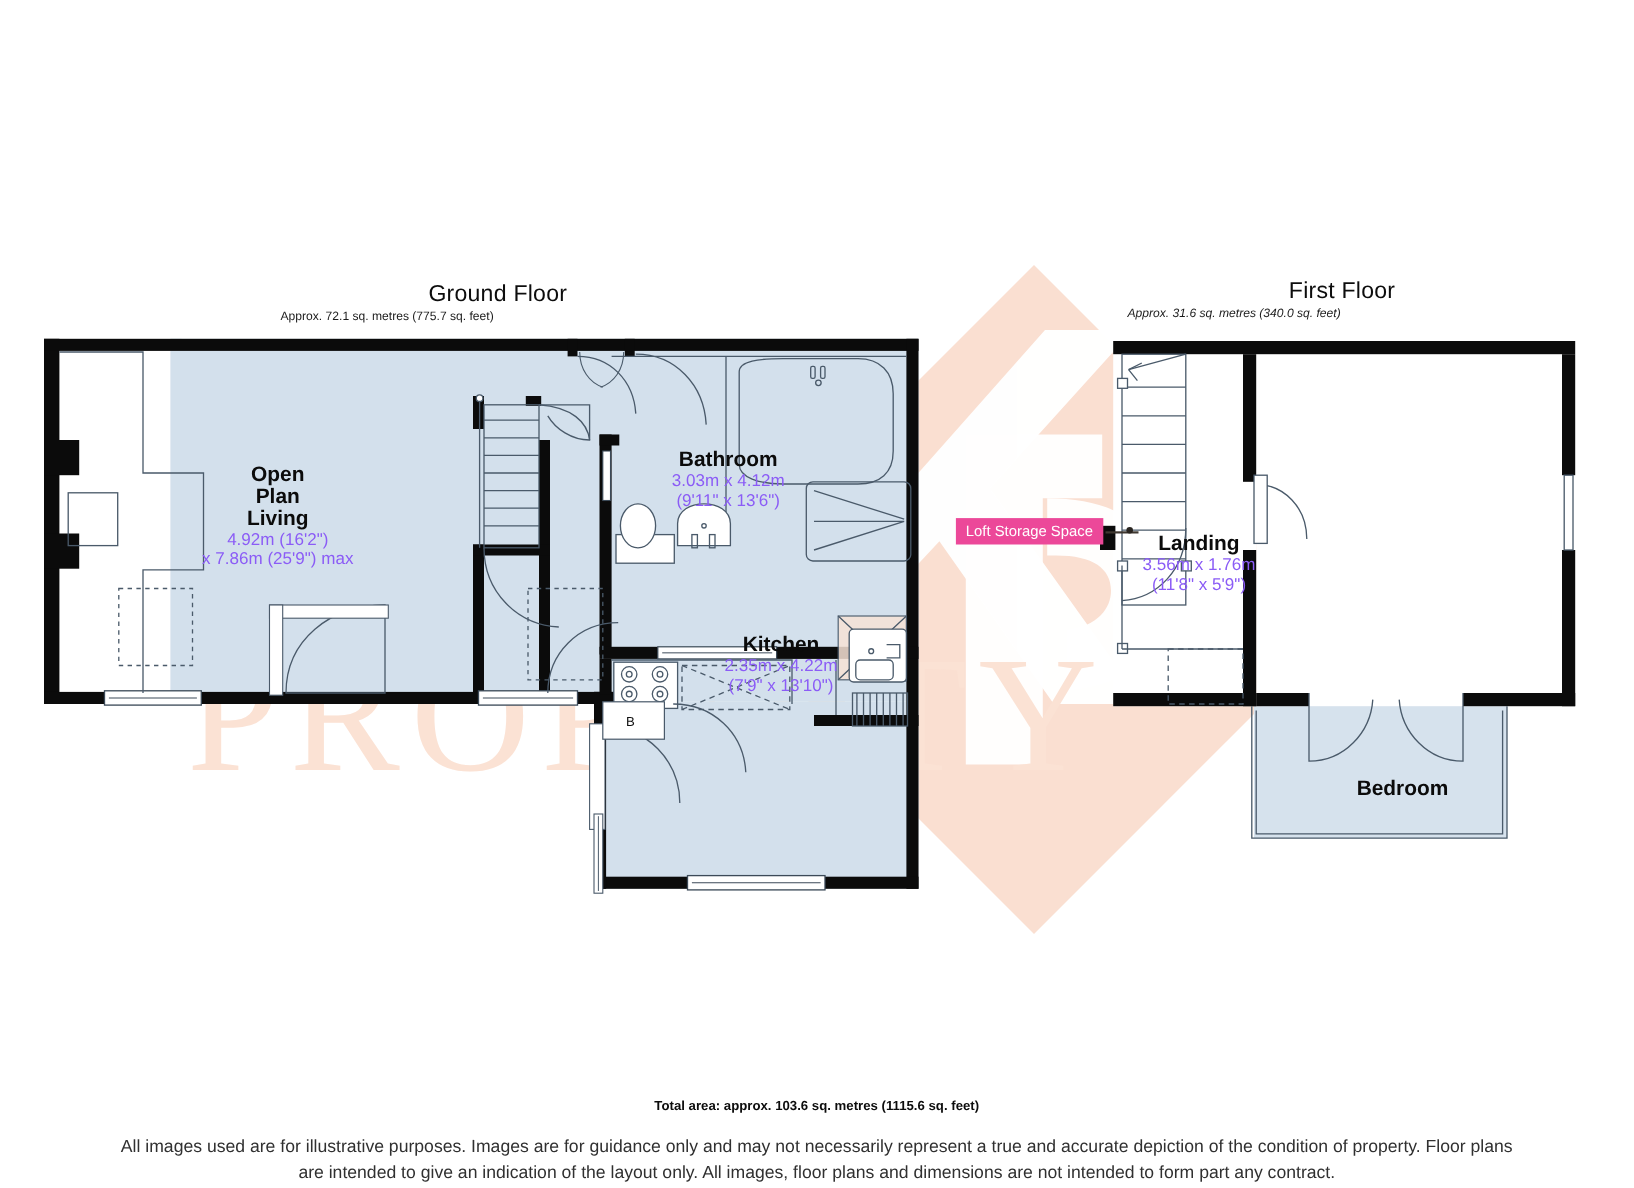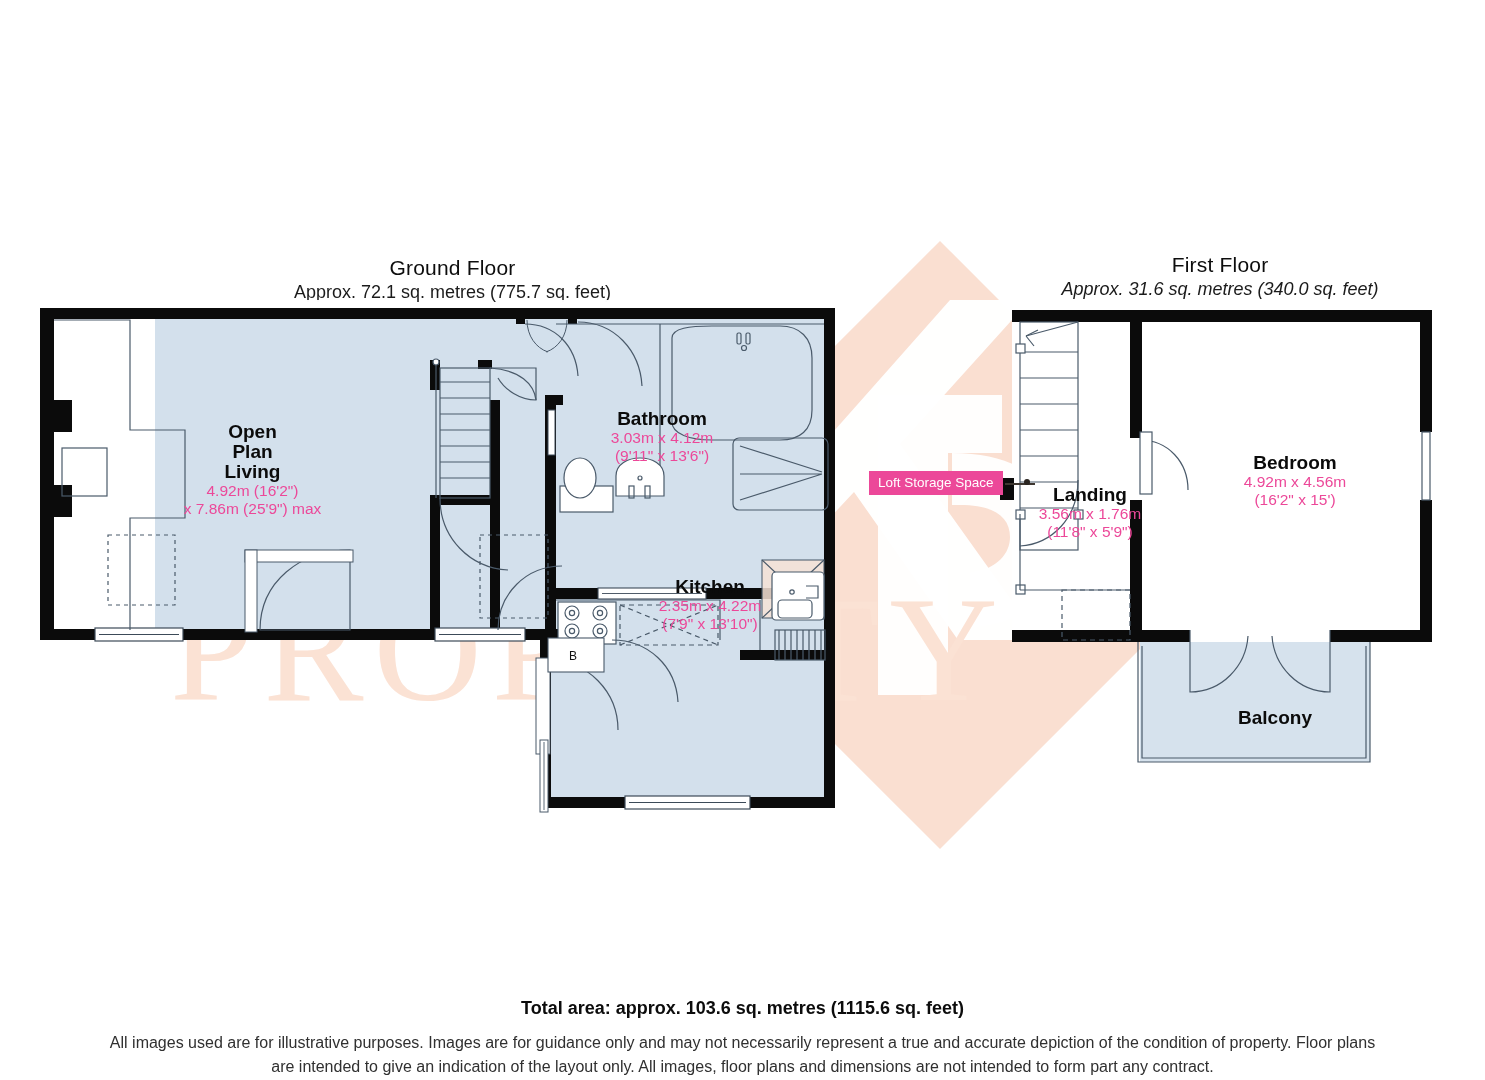--- a/index.html
+++ b/index.html
@@ -28,22 +28,22 @@
     position: absolute;
     text-align: center;
     font-weight: normal;
     font-size: 21px;
     letter-spacing: .2px;
     color: #0d0d0d;
     white-space: nowrap;
   }
   .floor-sub {
     position: absolute;
-    text-align: center;
-    font-size: 18px;
+    text-align: left;
+    font-size: 11px;
     color: #1b1b1b;
     white-space: nowrap;
   }
 
   
   .room-label {
     position: absolute;
     text-align: center;
     line-height: 1.13;
     white-space: nowrap;
@@ -51,21 +51,21 @@
   }
   .room-label .nm {
     font-weight: bold;
     font-size: 19px;
     color: #0b0b0b;
     display: block;
   }
   .room-label .nm.multi { line-height: 1.06; }
   .room-label .dim {
     font-size: 15.5px;
-    color: #ec4899;
+    color: #8b5cf6;
     display: block;
   }
 
   
   .plan { position: absolute; }
   .plan svg { display: block; }
 
   
   #watermark {
     position: absolute;
@@ -101,21 +101,21 @@
     background: #2a2520;
     z-index: 51;
   }
 
   
   #total-area {
     position: absolute;
     left: 0; top: 998px;
     width: 1485px;
     text-align: center;
-    font-size: 18px;
+    font-size: 12px;
     font-weight: bold;
     color: #0c0c0c;
   }
   #disclaimer {
     position: absolute;
     left: 0; top: 1031px;
     width: 1485px;
     text-align: center;
     font-size: 16px;
     line-height: 1.5;
@@ -429,28 +429,23 @@
     <span class="dim">(7'9" x 13'10")</span>
   </div>
 
 
   <div class="room-label" style="left:960px; top:484px; width:260px;">
     <span class="nm">Landing</span>
     <span class="dim">3.56m x 1.76m</span>
     <span class="dim">(11'8" x 5'9")</span>
   </div>
 
-  <div class="room-label" style="left:1165px; top:452px; width:260px;">
+
+  <div class="room-label" style="left:1155px; top:707px; width:240px;">
     <span class="nm">Bedroom</span>
-    <span class="dim">4.92m x 4.56m</span>
-    <span class="dim">(16'2" x 15')</span>
-  </div>
-
-  <div class="room-label" style="left:1155px; top:707px; width:240px;">
-    <span class="nm">Balcony</span>
   </div>
 
   <div id="total-area">Total area: approx. 103.6 sq. metres (1115.6 sq. feet)</div>
 
   <div id="disclaimer">
     <div>All images used are for illustrative purposes. Images are for guidance only and may not necessarily represent a true and accurate depiction of the condition of property. Floor plans</div>
     <div>are intended to give an indication of the layout only. All images, floor plans and dimensions are not intended to form part any contract.</div>
     <div>Plan produced using Kitchen.</div>
   </div>
 

